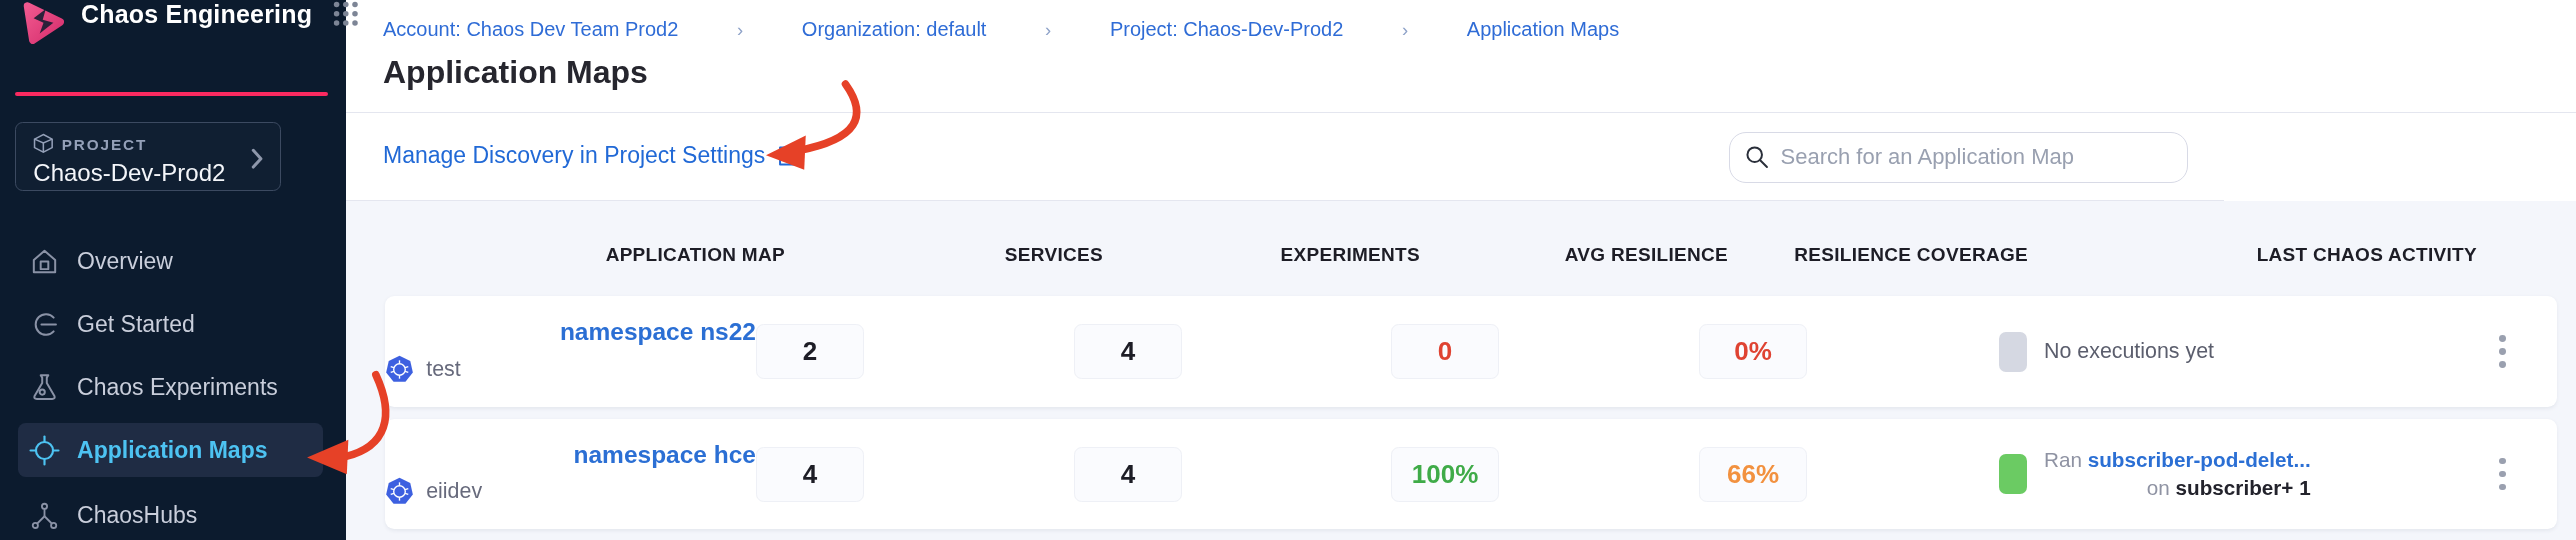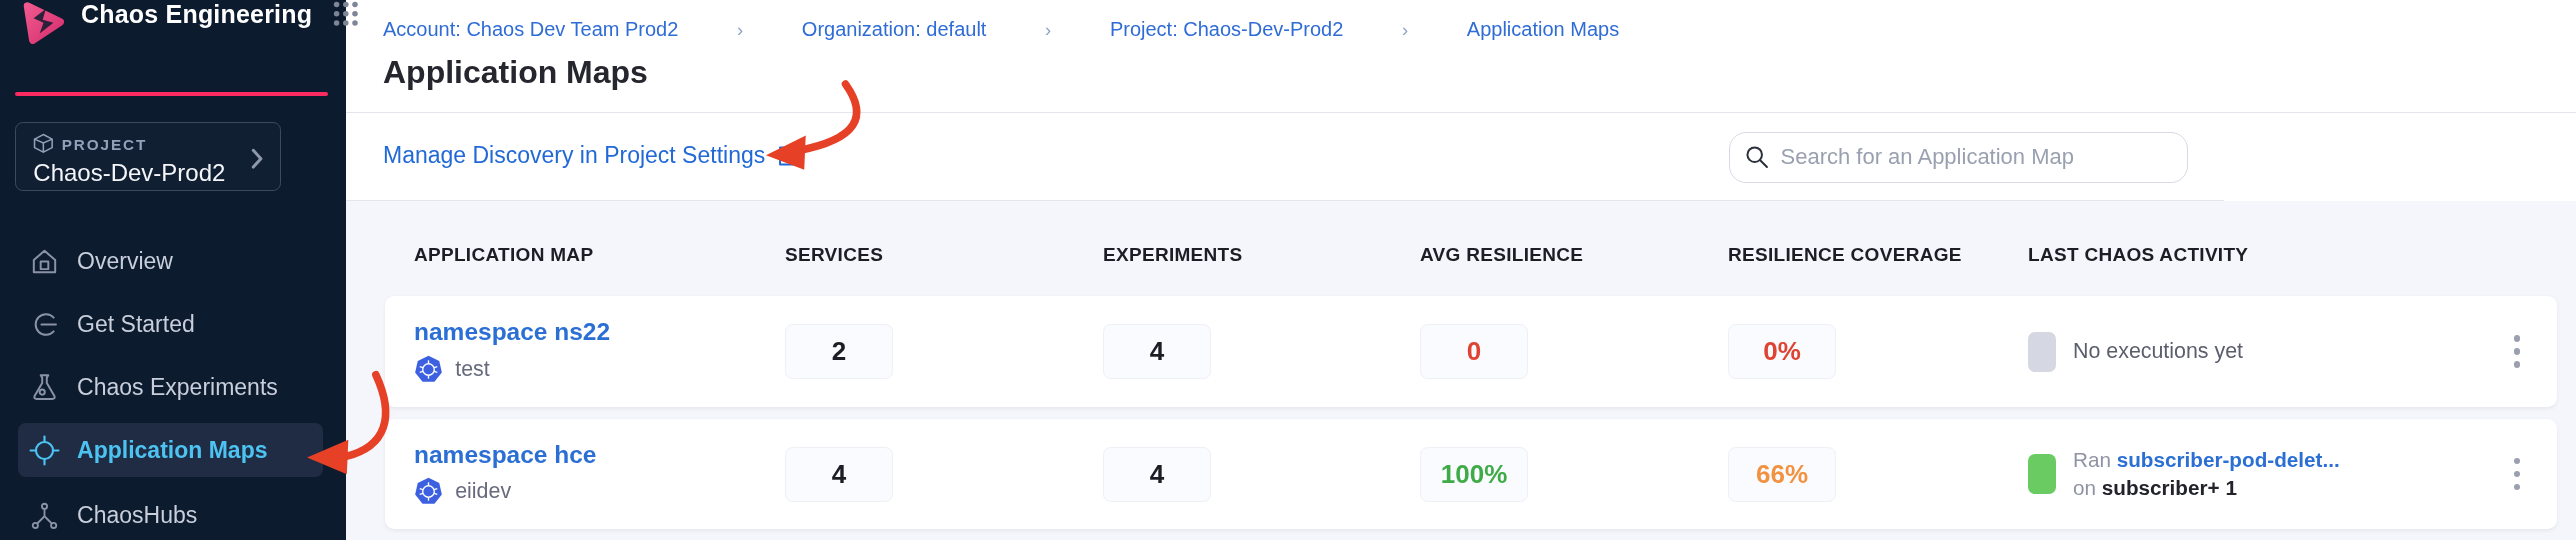--- a/index.html
+++ b/index.html
@@ -66,28 +66,28 @@
   .search-box input {
     border:none; outline:none; flex:1; font-size:22px; margin-left:10.7px;
     font-family:"Liberation Sans", sans-serif; color:#3a3f4c; background:transparent;
   }
   .search-box input::placeholder { color:#99a0b0; }
 
   .table-area {
     position:absolute; left:346px; top:201px; width:2230px; height:339px;
     background:#f4f6fb;
   }
-  .cols { display:grid; grid-template-columns:371px 318px 317px 308px 300px 449px 1fr; }
+  .cols { display:grid; grid-template-columns:371px 318px 317px 308px 300px 449px 1fr;text-align:right; }
   .thead {
     position:absolute; left:68px; top:43px; width:2143px;
     font-size:19px; font-weight:bold; color:#1d1d26; letter-spacing:0.3px; white-space:nowrap;
   }
   .card {
     position:absolute; left:39px; width:2172px; background:#ffffff; border-radius:9.2px;
-    box-shadow:0 1.5px 3.8px rgba(40,50,80,0.07); padding-left:29px; align-items:center;
+    box-shadow:0 1.5px 3.8px rgba(40,50,80,0.07); align-items:center;
   }
   .card.row1 { top:95px; height:111px; }
   .card.row2 { top:218px; height:110px; }
 
   .map-name { font-size:24.5px; font-weight:bold; color:#2b6fd4; text-decoration:none; cursor:pointer; display:inline-block; }
   .map-sub { display:flex; align-items:center; gap:12.2px; margin-top:7.7px; }
   .env-name { font-size:21.4px; color:#676a7c; }
 
   .val-box {
     width:108px; height:55px; background:#fafbfe; border:1.5px solid #eef0f6; border-radius:7.7px;

